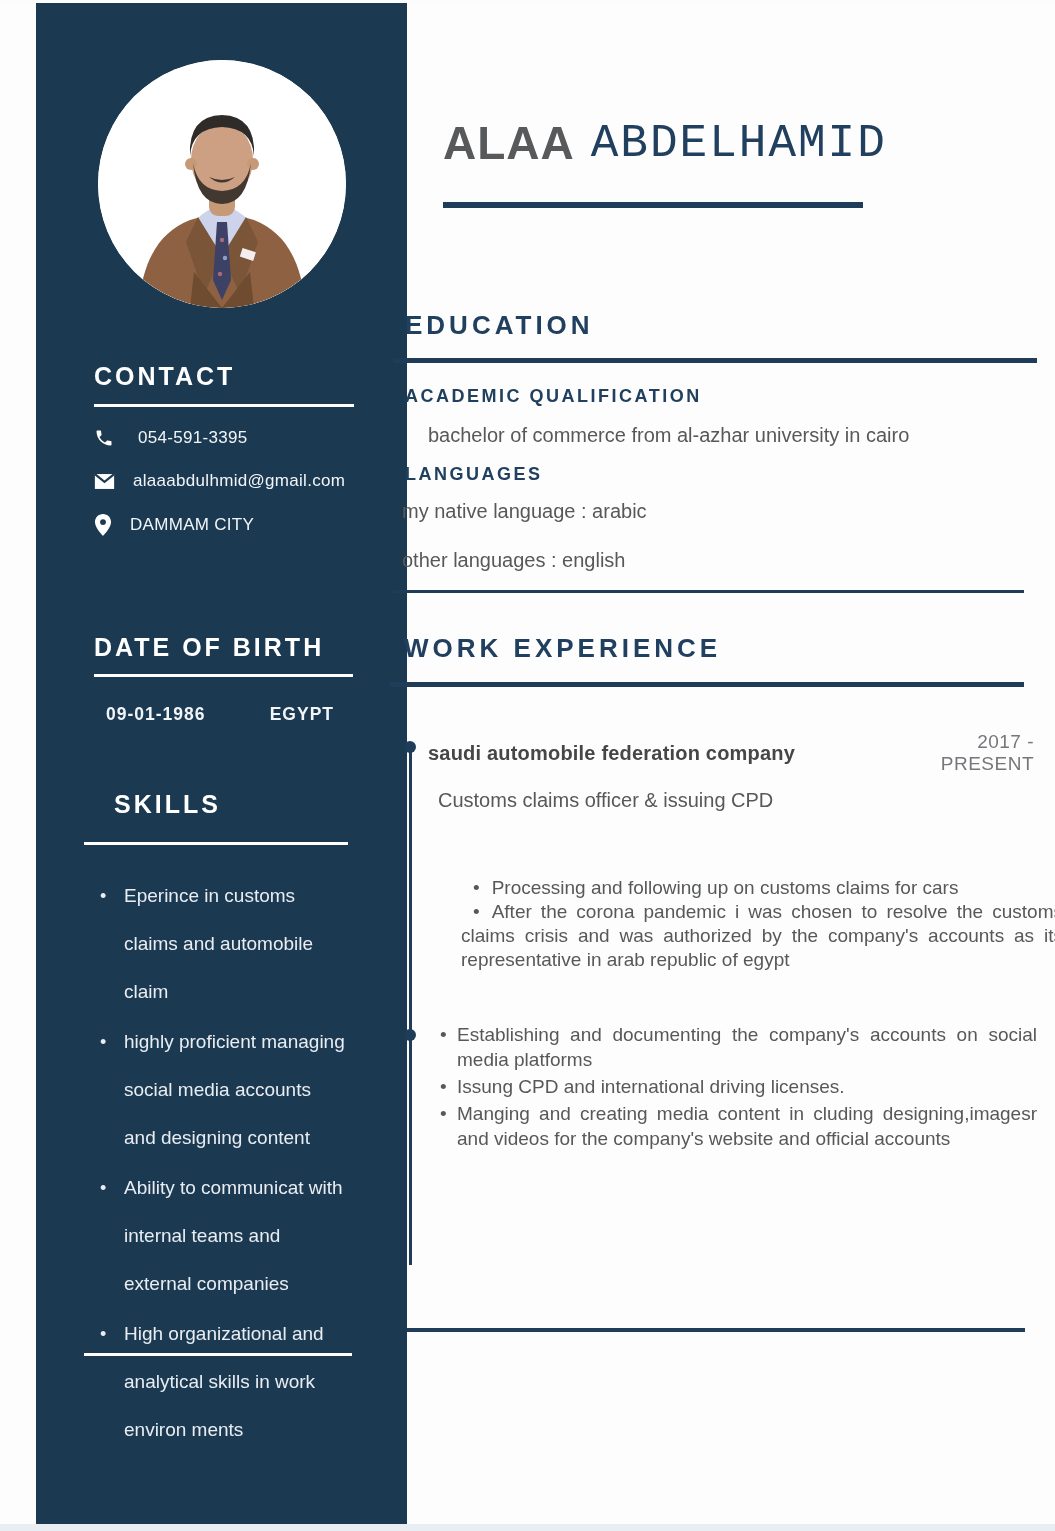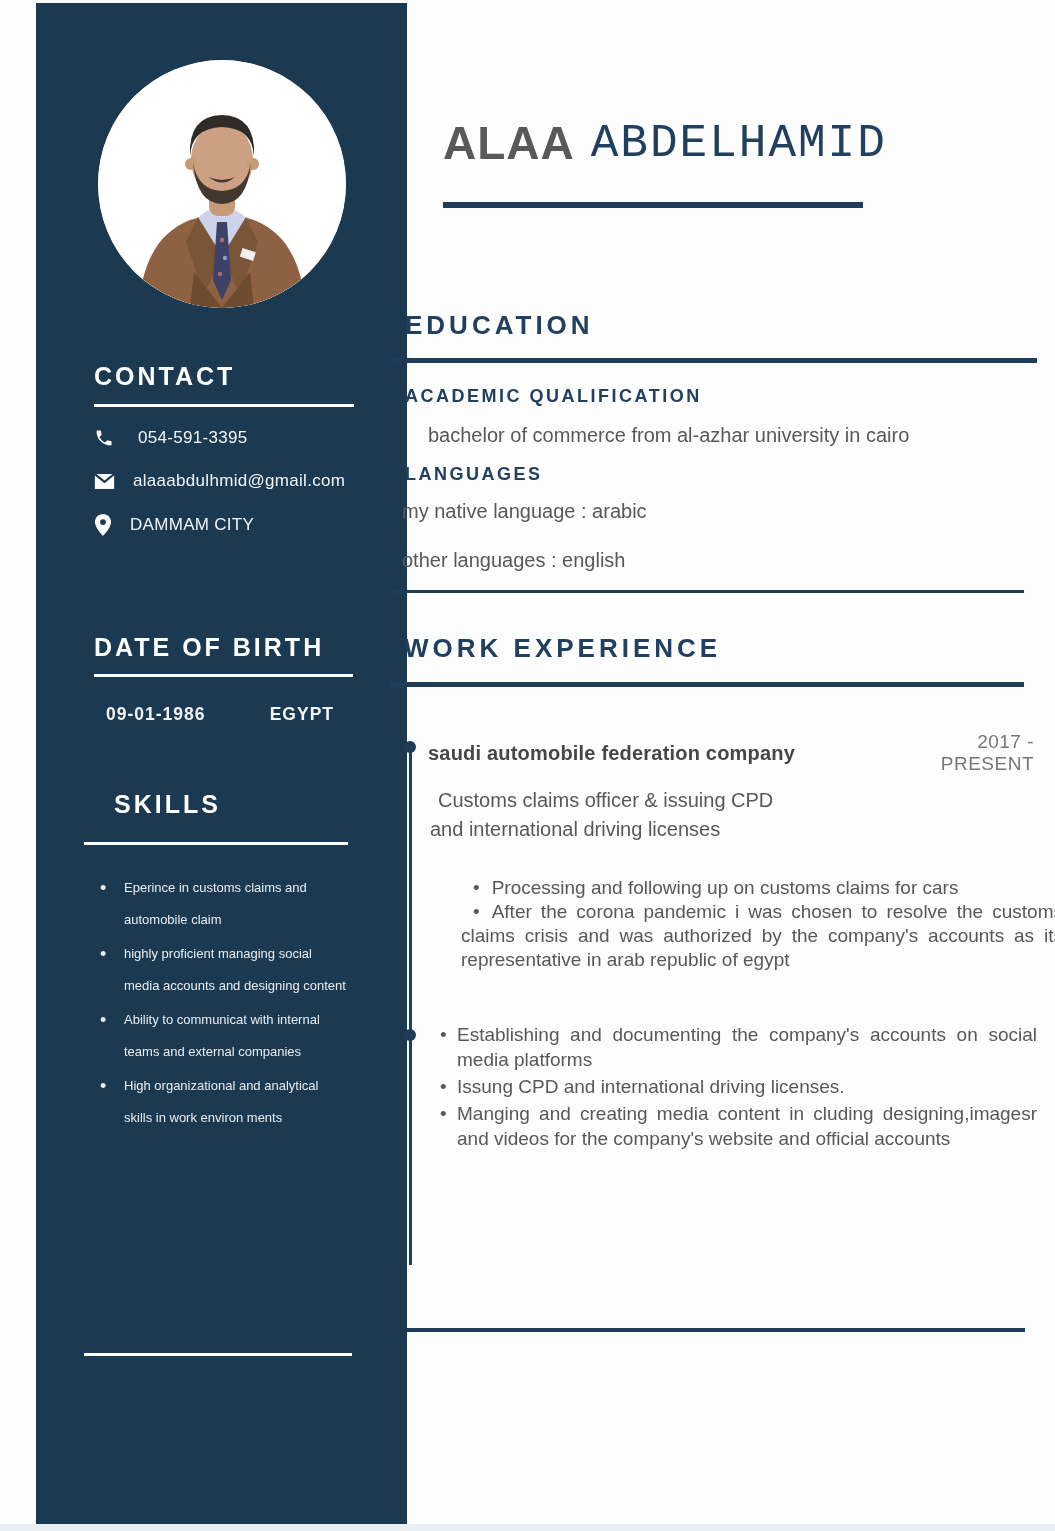--- a/index.html
+++ b/index.html
@@ -29,21 +29,21 @@
   .contact-list li.phone span{padding-left:6px;}
 
   .dob-block{position:absolute; left:58px; top:633px; width:262px;}
   .dob-block .side-rule{margin-top:12px; width:259px;}
   .dob-row{display:flex; justify-content:space-between; padding:27px 22px 0 12px; font-size:17.5px; font-weight:700; letter-spacing:1px; color:#f2f5f8;}
 
   .skills-block{position:absolute; left:48px; top:790px; width:280px;}
   .skills-block .side-h{padding-left:30px;}
   .skills-block .side-rule{margin-top:23px; width:264px;}
   .skills-list{list-style:none; margin-top:27px; padding-left:14px; width:262px;}
-  .skills-list li{position:relative; padding-left:26px; font-size:13px; line-height:32px; color:var(--c-skilltext); margin-bottom:2px;}
+  .skills-list li{position:relative; padding-left:26px; font-size:19px; line-height:48px; color:var(--c-skilltext); margin-bottom:2px;}
   .skills-list li::before{content:"•"; position:absolute; left:2px; top:0; font-size:18px; color:var(--c-skilltext);}
   .side-bottom-rule{position:absolute; left:48px; top:1353px; width:268px; height:3px; background:#fff;}
 
   
   .name-row{position:absolute; left:443px; top:116px; display:flex; align-items:flex-end; gap:16px; white-space:nowrap;}
   .name-first{font-size:46px; font-weight:800; letter-spacing:1px; color:var(--c-namegray);}
   .name-last{font-size:46px; font-weight:300; letter-spacing:2px; color:var(--c-navy);font-family:Liberation Mono, monospace;}
   .name-underline{position:absolute; left:443px; top:202px; width:420px; height:6px; background:var(--c-line);}
 
   .main-h{font-size:26px; font-weight:800; letter-spacing:4px; color:var(--c-navy);}
@@ -194,21 +194,20 @@
     <div class="period">2017 - PRESENT</div>
 
     <div class="timeline"></div>
     <div class="tl-dot dot1"></div>
     <div class="tl-dot dot2"></div>
 
     <div class="company">saudi automobile federation company</div>
 
     <div class="role">
       <div class="r1">Customs claims officer &amp; issuing CPD</div>
-      <div class="r2">and international driving licenses</div>
     </div>
 
     <div class="wbul1">
       <p><span class="blt">•</span><span>Processing and following up on customs claims for cars</span></p>
       <p><span class="blt">•</span><span>After the corona pandemic i was chosen to resolve the customs claims crisis and was authorized  by the company's accounts as its representative in arab republic of egypt</span></p>
     </div>
 
     <ul class="wbul2">
       <li>Establishing  and documenting  the company's accounts on social media platforms</li>
       <li>Issung CPD and international driving licenses.</li>

